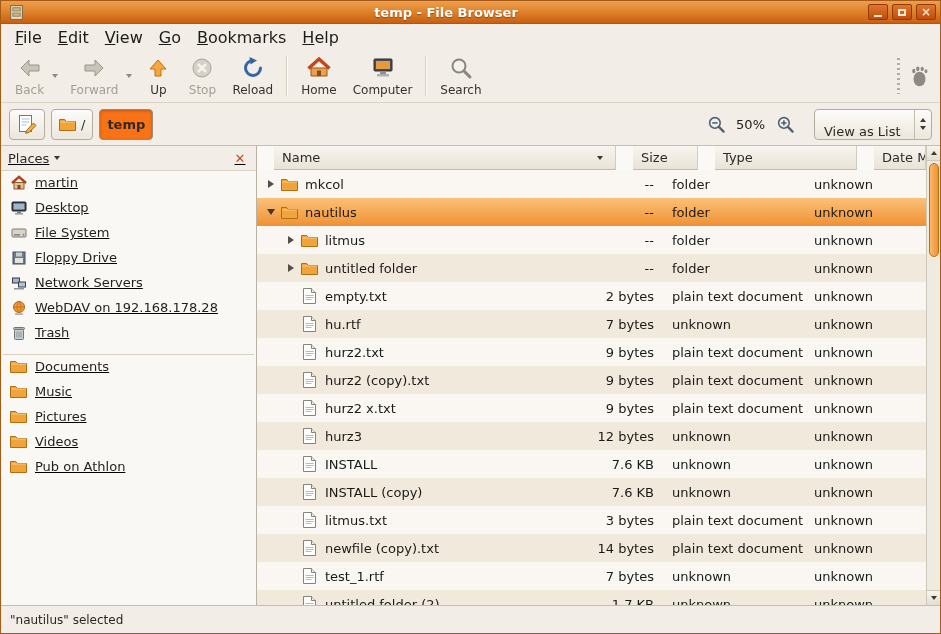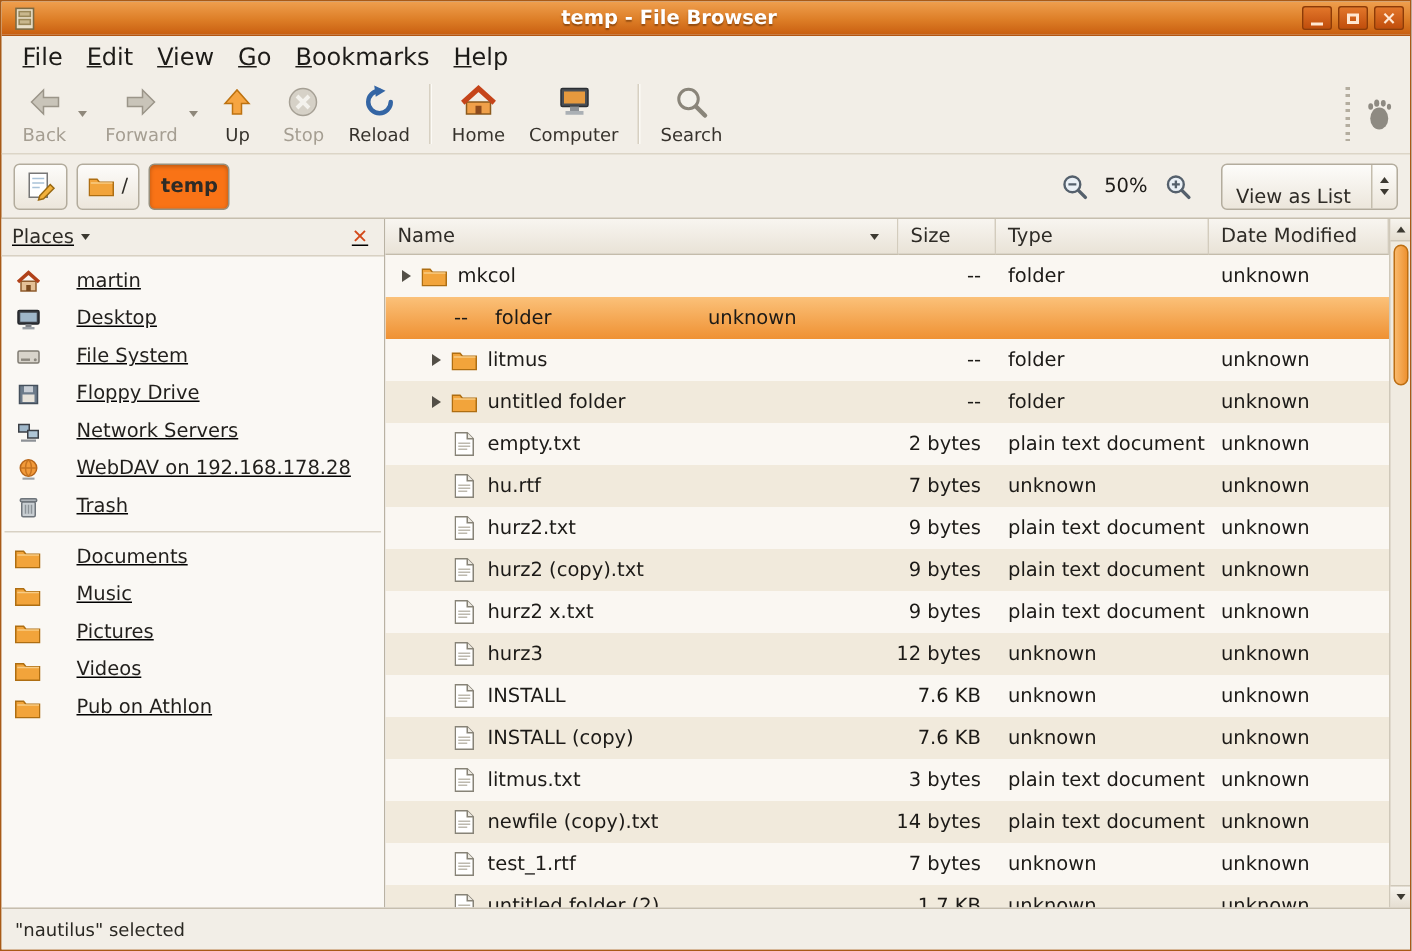--- a/index.html
+++ b/index.html
@@ -120,34 +120,34 @@
     padding: 0 7px; font-size: 13px; color: #2e2b26;
     background: #F2EEE7; border-bottom: 1px solid #D8D1C3;
   }
   .sb-close {
     margin-left: auto; width: 18px; height: 18px;
     display: flex; align-items: center; justify-content: center;
     color: #D3491A; font-weight: bold; font-size: 13px; line-height: 1;
   }
   .places { padding-top: 4px; }
   .place {
-    height: 25px; display: flex; align-items: center; gap: 24px;
+    height: 25px; display: flex; align-items: flex-start; gap: 8px;
     padding: 0 9px; font-size: 13px; color: #211f1c; white-space: nowrap; overflow: hidden;
   }
   .place .icon { width: 17px; display: flex; justify-content: center; flex: none; }
   .sb-sep { height: 1px; background: #D8D1C3; margin: 4px 2px; }
   
   .filearea { flex: 1; display: flex; min-width: 0; }
   .list-main { flex: 1; display: flex; flex-direction: column; min-width: 0; background: #FBF9F5; }
   .list-header { height: 24px; flex: none; display: flex; font-size: 13px; color: #2e2b26; }
   .hcol {
     display: flex; align-items: center; padding: 0 8px;
     background: linear-gradient(#F8F5F0, #E9E3D7);
     border-right: 1px solid #D3CCBD; border-bottom: 1px solid #C4BCAB;
-    overflow: hidden; white-space: nowrap;
+    overflow: hidden; white-space: nowrap; margin-left: 17px;
   }
   .c-name { width: 342px; flex: none; }
   .c-size { width: 65px;  flex: none; }
   .c-type { width: 142px; flex: none; }
   .c-date { flex: 1; }
   .sort-arrow { margin-left: auto; margin-right: 4px; }
   .rows { flex: 1; overflow: hidden; }
   .row { height: 28px; display: flex; align-items: center; font-size: 13px; color: #1c1a17; }
   .row.even { background: #FAF7F2; }
   .row.odd  { background: #F1EADC; }
@@ -550,20 +550,32 @@
                     <path d="M1.5 5h14.5" stroke="#F8CC85"></path>
                   </svg>
                 </span>
                 <span class="fname">mkcol</span>
               </div>
               <div class="cell c-size">--</div>
               <div class="cell c-type">folder</div>
               <div class="cell c-date">unknown</div>
             </div>
             <div class="row odd selected">
+              <div class="cell c-name" style="padding-left:6px">
+                <span class="exp">
+                  <span class="tri-d"></span>
+                </span>
+                <span class="icon">
+                  <svg width="17" height="14" viewBox="0 0 17 14">
+                    <path d="M.5 13.5v-11h5.2l1.6 2h9.2v9z" fill="#F2A43B" stroke="#AE6E12"></path>
+                    <path d="M1.5 5h14.5" stroke="#F8CC85"></path>
+                  </svg>
+                </span>
+                <span class="fname">nautilus</span>
+              </div>
               <div class="cell c-size">--</div>
               <div class="cell c-type">folder</div>
               <div class="cell c-date">unknown</div>
             </div>
             <div class="row even">
               <div class="cell c-name" style="padding-left:26px">
                 <span class="exp">
                   <span class="tri-r"></span>
                 </span>
                 <span class="icon">

